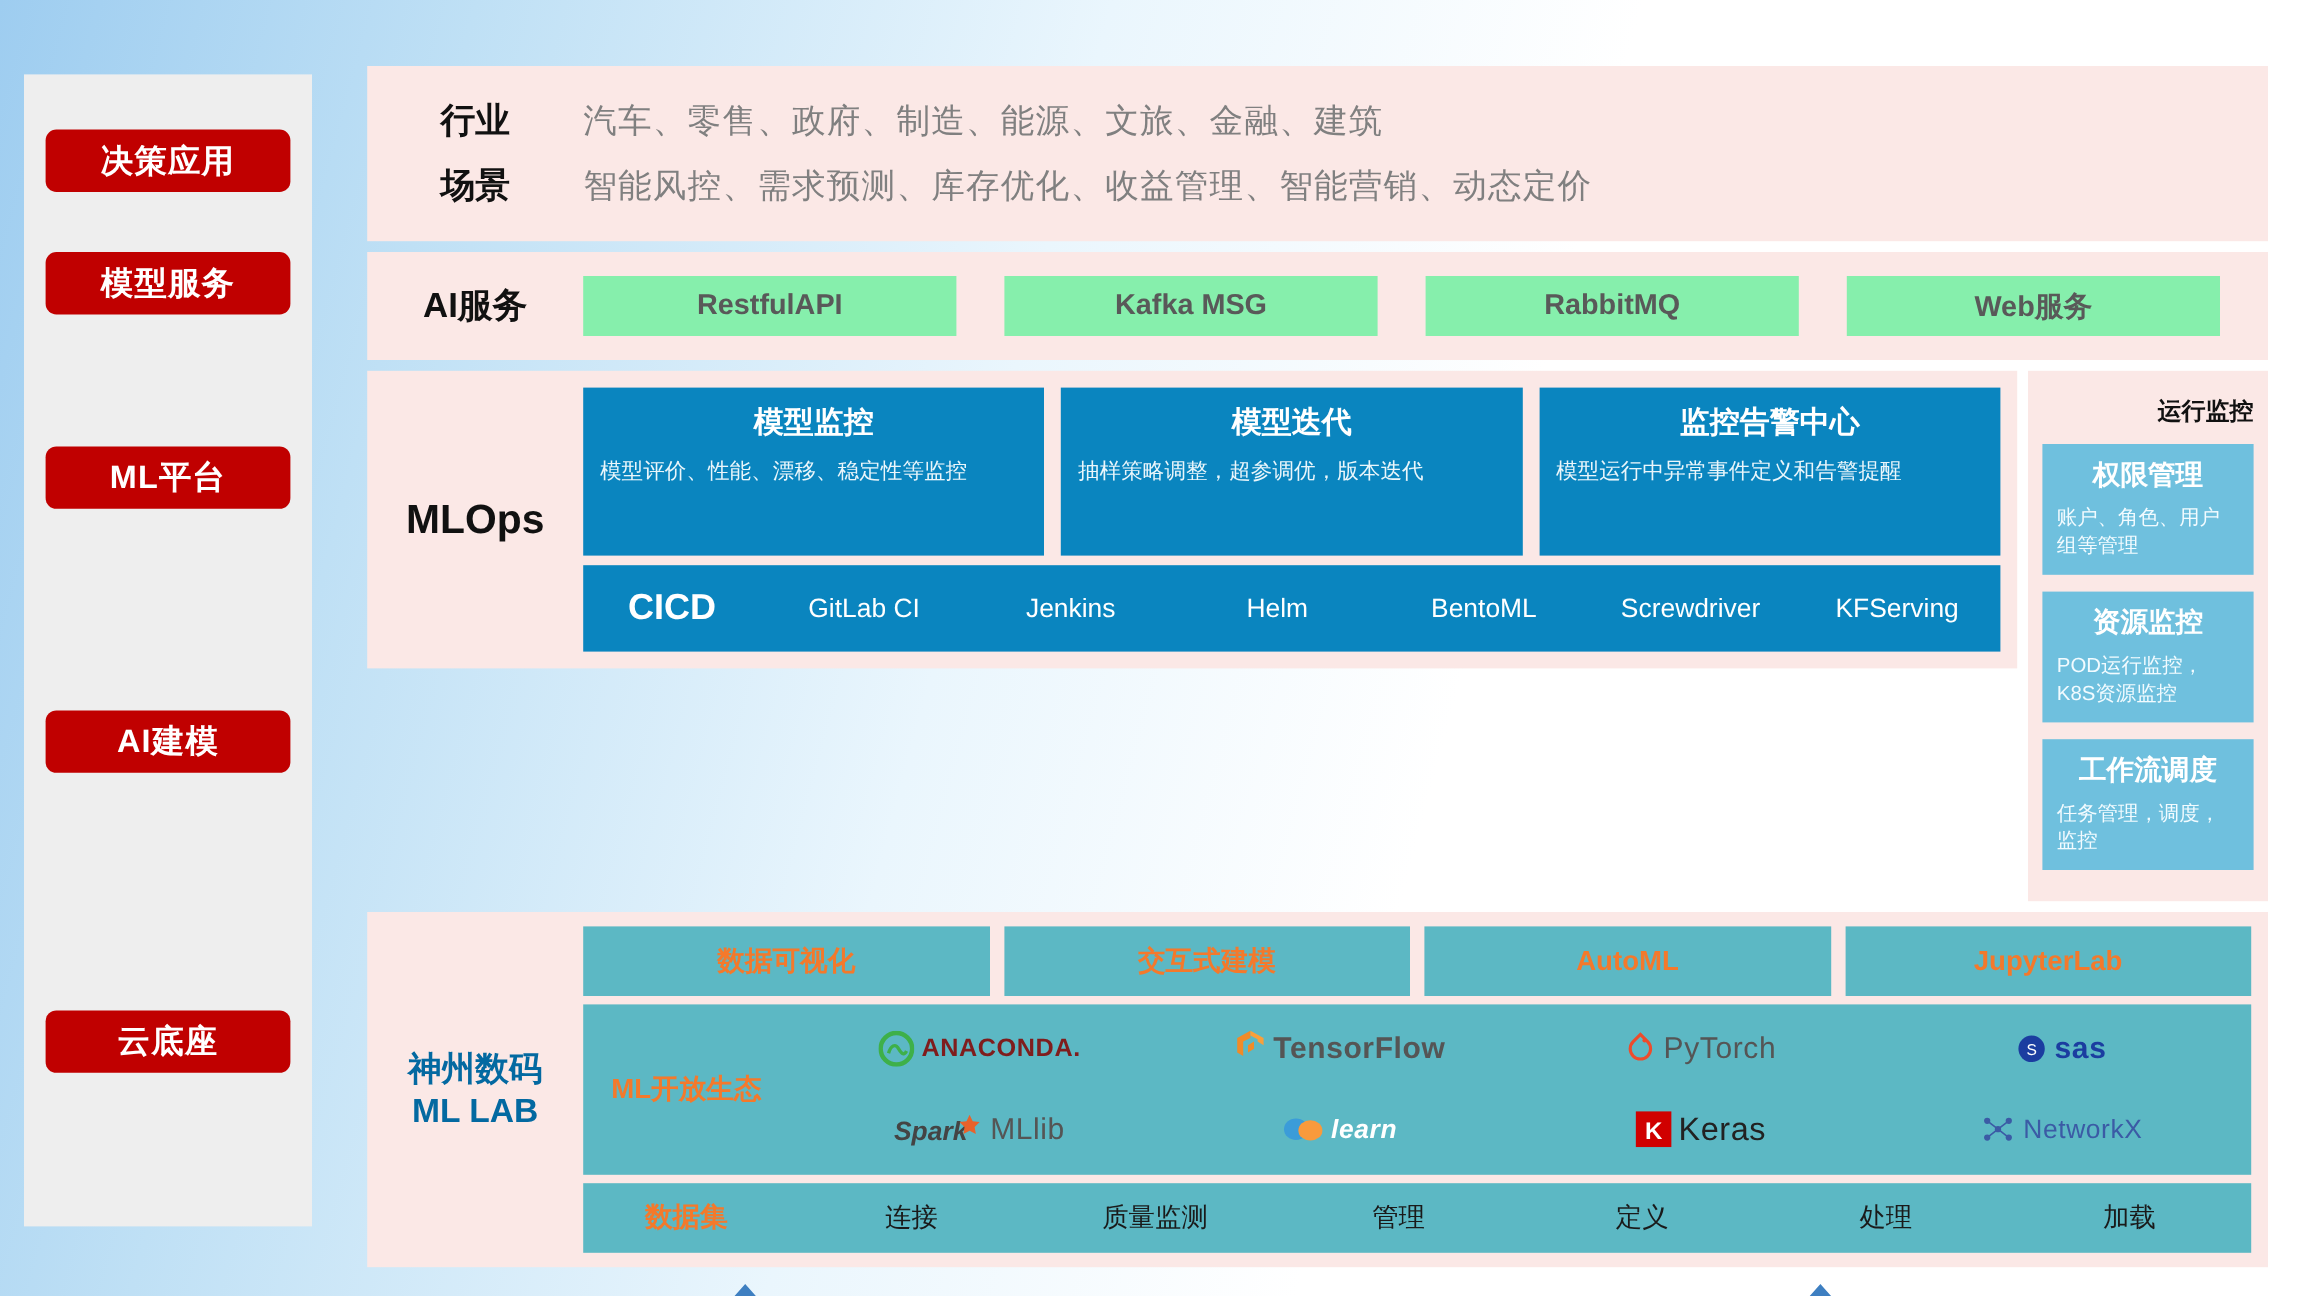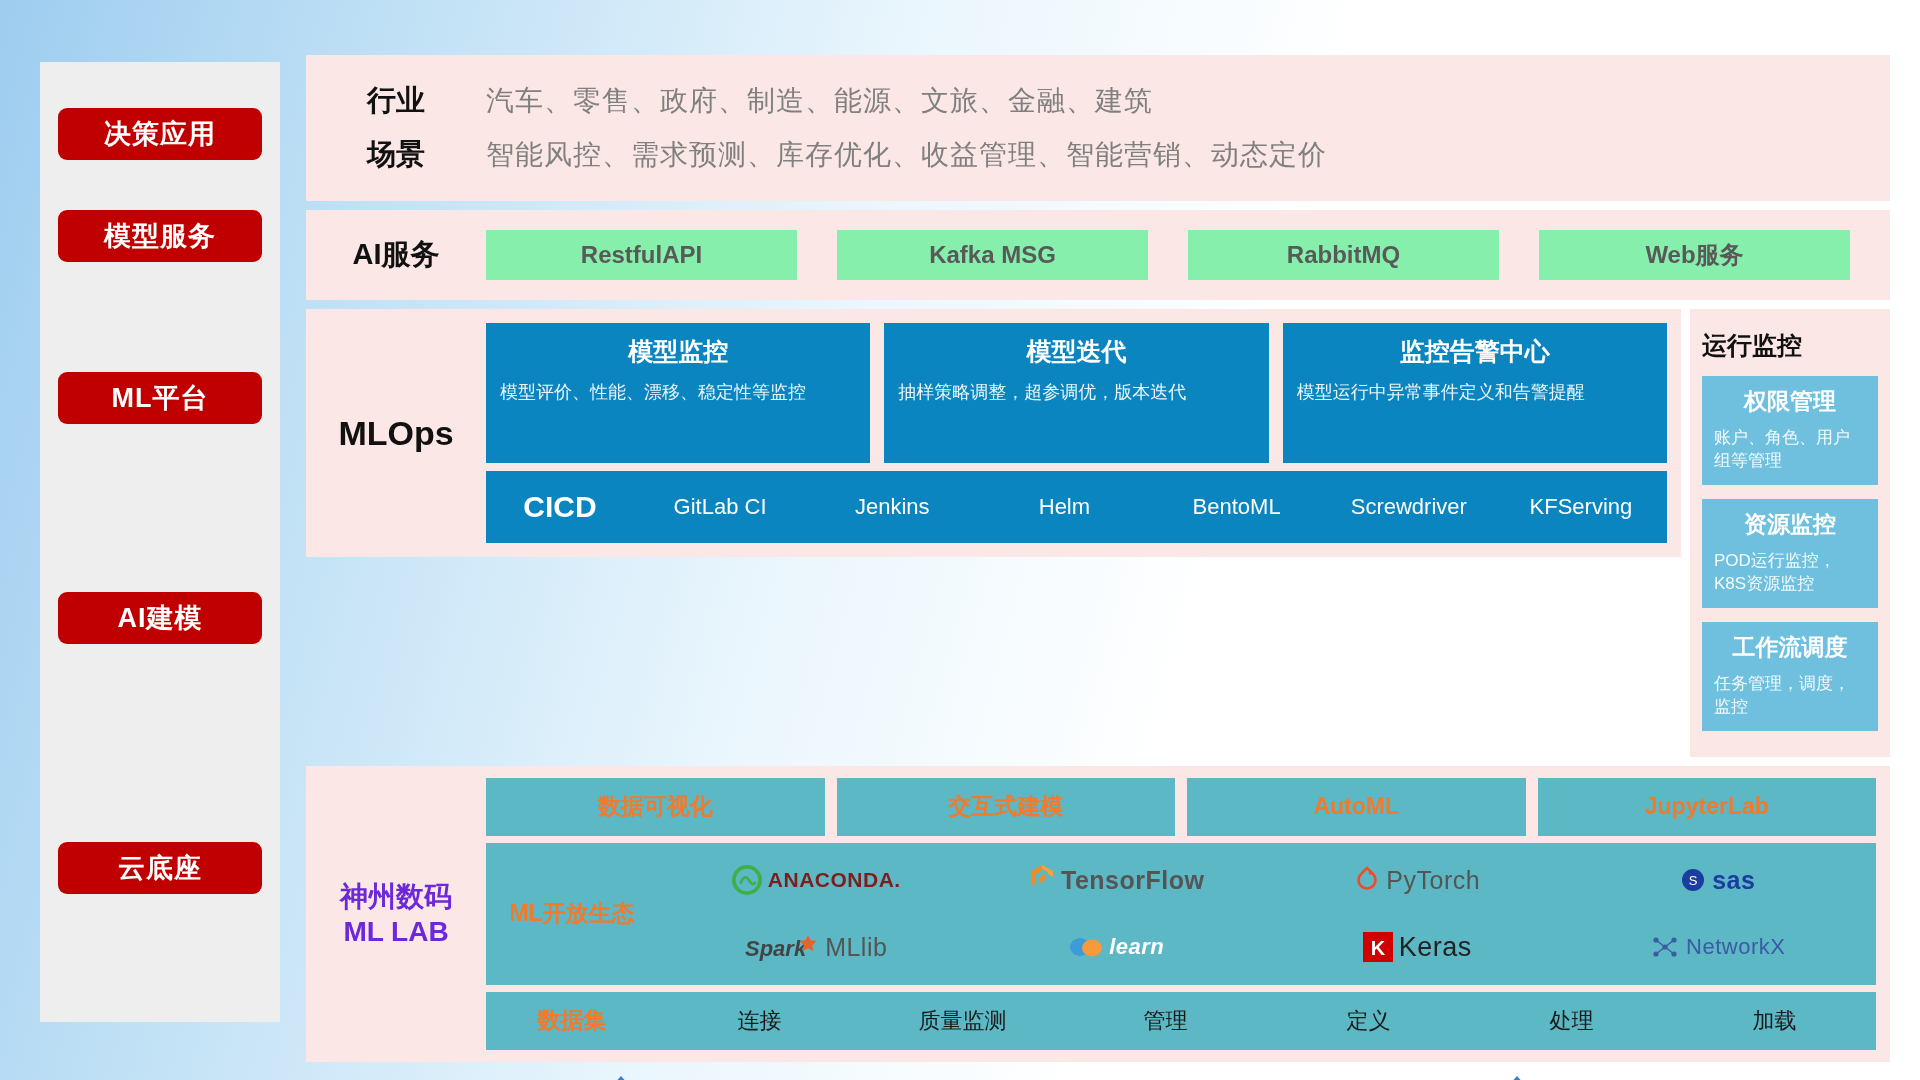--- a/index.html
+++ b/index.html
@@ -8,21 +8,21 @@
     font-family: "Liberation Sans", "DejaVu Sans", sans-serif;
     overflow: hidden;
   }
   body {
     background: linear-gradient(105deg, #9ecdf0 0%, #bfe0f5 18%, #eaf6fd 42%, #ffffff 62%, #ffffff 100%);
     position: relative;
   }
 
   
   #left-rail {
-    position: absolute; left: 40px; top: 62px;
+    position: absolute; left: 20px; top: 62px;
     width: 240px; height: 960px;
     background: #eeeeee;
     display: flex; flex-direction: column;
     align-items: center;
   }
   .rail-pill {
     position: absolute;
     left: 18px; width: 204px; height: 52px;
     background: #c00000; border-radius: 9px;
     color: #ffffff; font-size: 27px; font-weight: bold;
@@ -101,42 +101,42 @@
     max-height: 72px;
   }
 
   
   #monitor-rail {
     width: 200px; background: #fbe8e6;
     padding: 10px 12px 12px 12px;
     display: flex; flex-direction: column;
   }
   #monitor-title {
-    font-size: 25px; font-weight: bold; color: #111;
-    text-align: left; padding: 10px 0 14px 0;
+    font-size: 20px; font-weight: bold; color: #111;
+    text-align: right; padding: 10px 0 14px 0;
   }
   .monitor-card {
     background: #6fc0de; margin-bottom: 14px; padding: 10px 12px 12px 12px;
     flex: 1; display: flex; flex-direction: column;
   }
   .monitor-card-title {
     font-size: 23px; font-weight: bold; color: #ffffff;
     text-align: center; margin-bottom: 10px;
   }
   .monitor-card-desc { font-size: 17px; line-height: 1.35; color: #f2fbff; }
 
   
   #band-modeling {
     background: #fbe8e6;
     display: flex; align-items: center;
     padding: 12px 14px 12px 0; height: 296px;
   }
   .modeling-key {
     width: 180px; text-align: center;
-    font-size: 28px; font-weight: bold; color: #6d28d9; line-height: 1.25;
+    font-size: 28px; font-weight: bold; color: #0369a1; line-height: 1.25;
   }
   .modeling-body { flex: 1; display: flex; flex-direction: column; gap: 7px; height: 100%; }
 
   .tools-row { display: flex; gap: 12px; height: 58px; }
   .tool-chip {
     flex: 1; background: #5cb8c4;
     display: flex; align-items: center; justify-content: center;
     color: #f4792b; font-size: 23px; font-weight: bold;
   }
 

